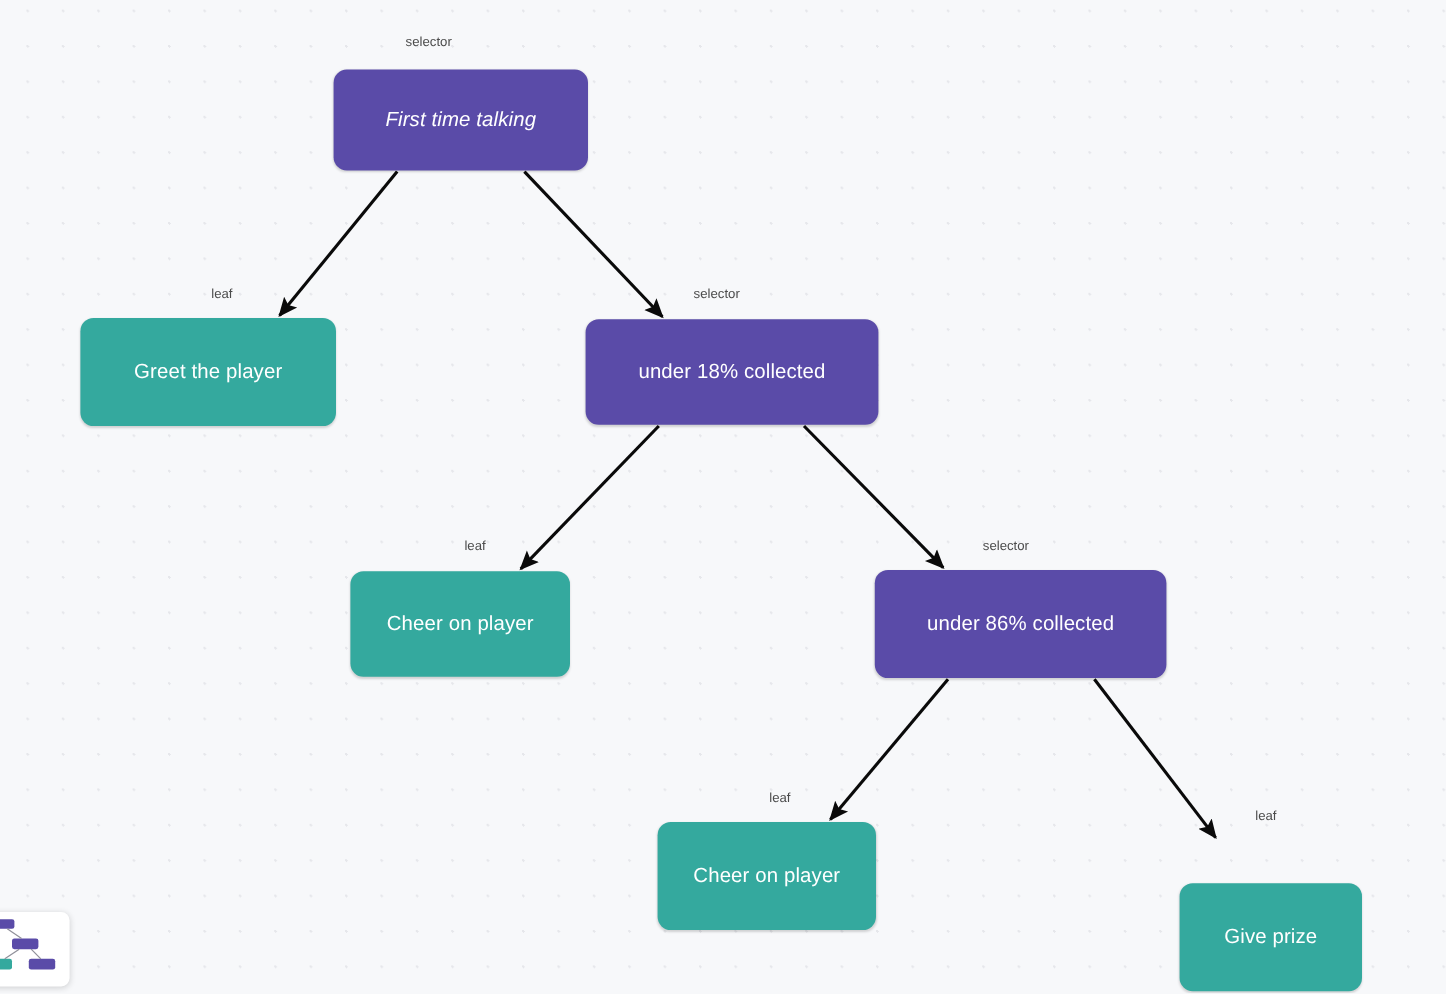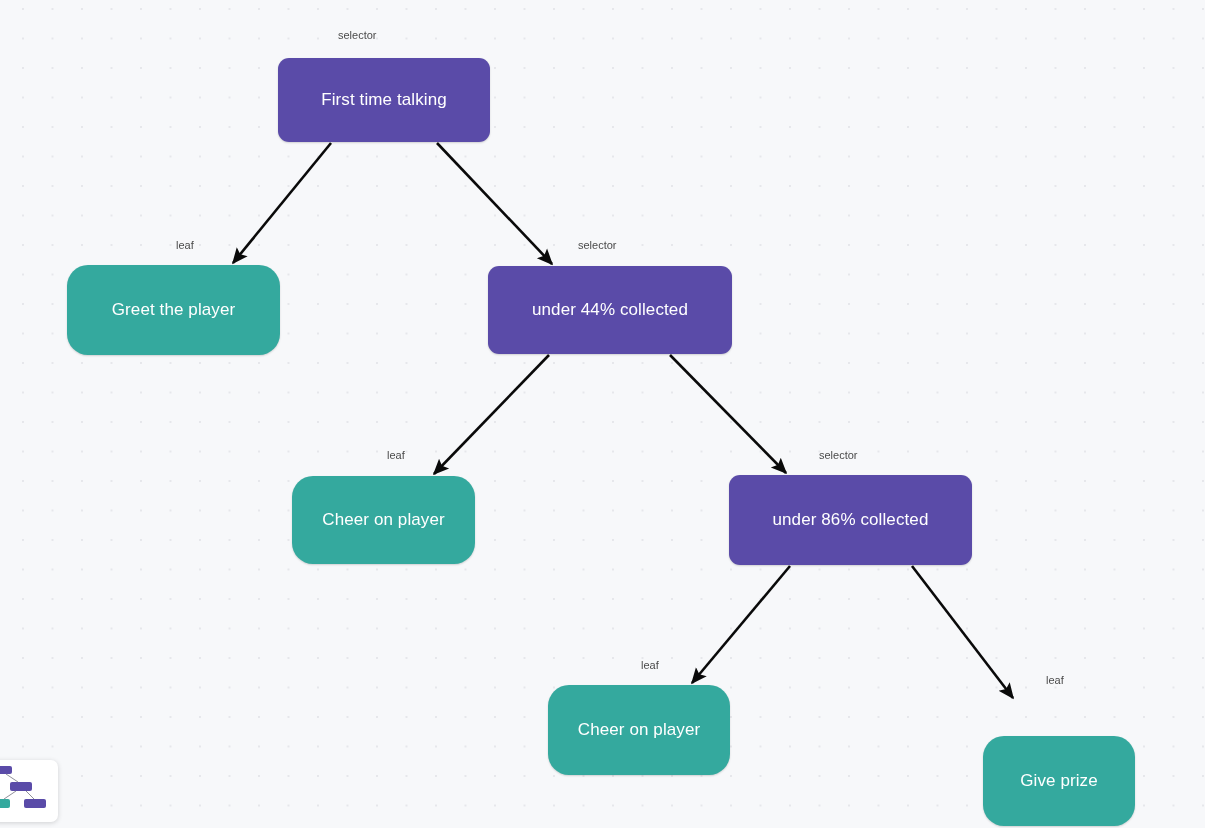--- a/index.html
+++ b/index.html
@@ -54,21 +54,20 @@
     padding: 0 10px;
     user-select: none;
   }
   .node.selector {
     background: #5a4ba8;
     box-shadow: 0 1px 2px rgba(0,0,0,0.16);
   }
   .node.leaf {
     background: #34a99e;
     box-shadow: 0 1px 2px rgba(0,0,0,0.16);
-    border-radius: 21px;
   }
 
   
   .node-caption {
     position: absolute;
     color: #4b4b4b;
     font-size: 11px;
     white-space: nowrap;
     user-select: none;
   }
@@ -102,23 +101,23 @@
         <line x1="331" y1="143" x2="233" y2="263" marker-end="url(#arrowhead)"></line>
         <line x1="437" y1="143" x2="552" y2="264" marker-end="url(#arrowhead)"></line>
         <line x1="549" y1="355" x2="434" y2="474" marker-end="url(#arrowhead)"></line>
         <line x1="670" y1="355" x2="786" y2="473" marker-end="url(#arrowhead)"></line>
         <line x1="790" y1="566" x2="692" y2="683" marker-end="url(#arrowhead)"></line>
         <line x1="912" y1="566" x2="1013" y2="698" marker-end="url(#arrowhead)"></line>
       </g>
   </svg>
 
   <div id="node-layer">
-      <div class="node selector" style="left: 278px; top: 58px; width: 212px; height: 84px;">First time talking</div>
+      <div class="node selector" style="left: 278px; top: 58px; width: 212px; height: 84px; font-style: italic;">First time talking</div>
       <div class="node leaf" style="left: 67px; top: 265px; width: 213px; height: 90px;">Greet the player</div>
-      <div class="node selector" style="left: 488px; top: 266px; width: 244px; height: 88px;">under 44% collected</div>
+      <div class="node selector" style="left: 488px; top: 266px; width: 244px; height: 88px;">under 18% collected</div>
       <div class="node leaf" style="left: 292px; top: 476px; width: 183px; height: 88px;">Cheer on player</div>
       <div class="node selector" style="left: 729px; top: 475px; width: 243px; height: 90px;">under 86% collected</div>
       <div class="node leaf" style="left: 548px; top: 685px; width: 182px; height: 90px;">Cheer on player</div>
       <div class="node leaf" style="left: 983px; top: 700px; width: 152px; height: 90px; margin-top: 36px;">Give prize</div>
     </div>
   <div id="caption-layer">
       <div class="node-caption" style="left: 338px; top: 29px;">selector</div>
       <div class="node-caption" style="left: 176px; top: 239px;">leaf</div>
       <div class="node-caption" style="left: 578px; top: 239px;">selector</div>
       <div class="node-caption" style="left: 387px; top: 449px;">leaf</div>

